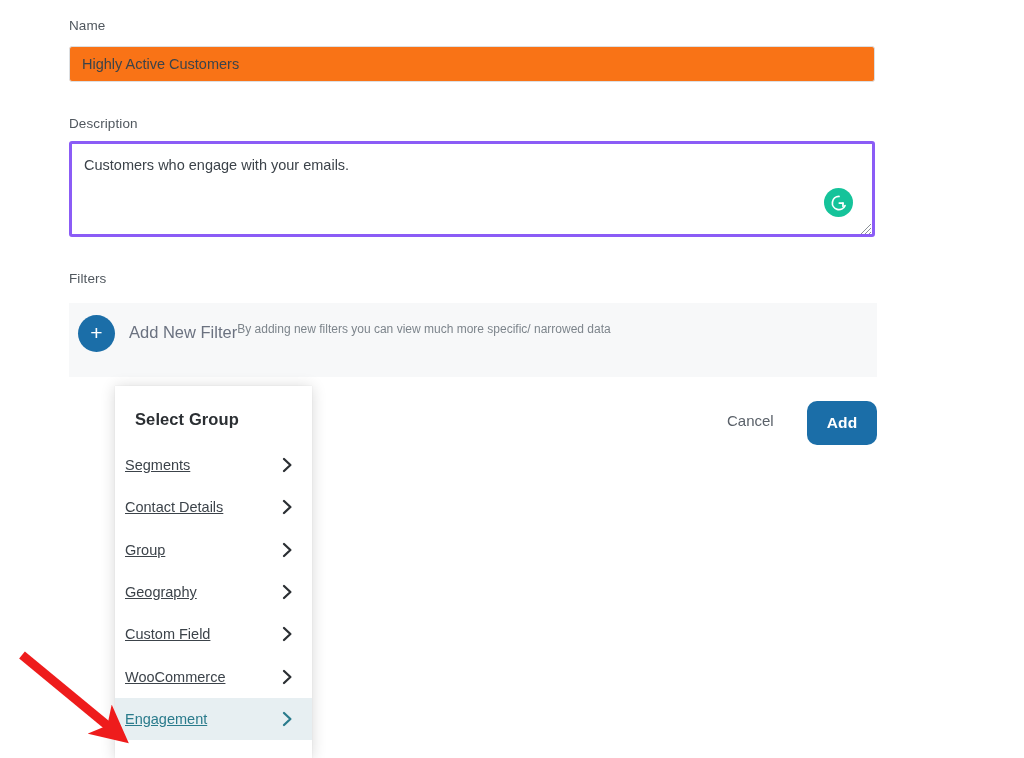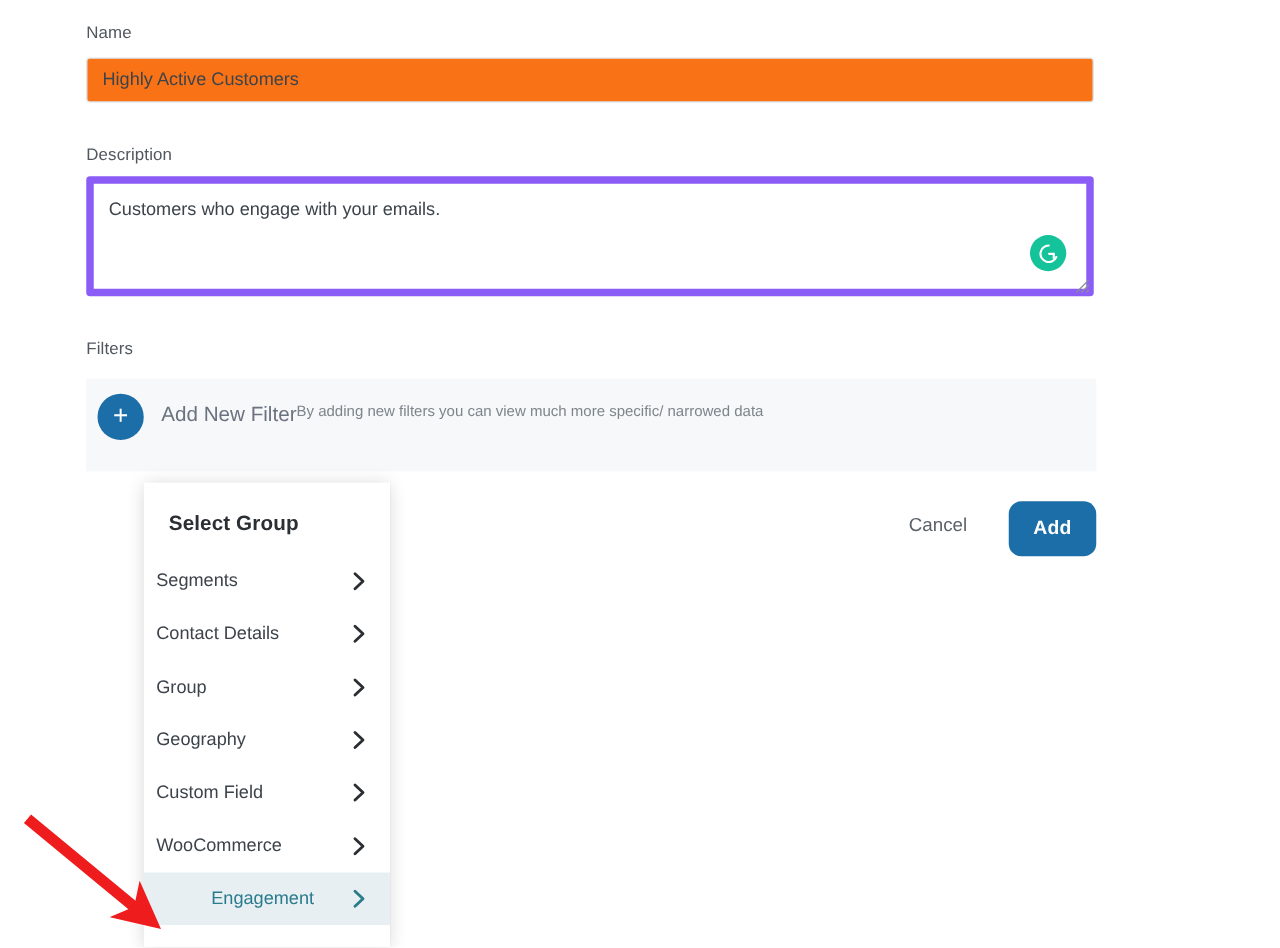--- a/index.html
+++ b/index.html
@@ -58,21 +58,21 @@
     top: 141px;
     width: 806px;
     height: 96px;
   }
   .textarea-field {
     position: absolute;
     inset: 0;
     box-sizing: border-box;
     width: 100%;
     height: 100%;
-    border: 6px solid #8b5cf6;
+    border: 3px solid #8b5cf6;
     border-radius: 3px;
     background: #fff;
     font-family: "Liberation Sans", sans-serif;
     font-size: 14.5px;
     color: #3c434a;
     padding: 11px 12px;
     resize: none;
     outline: none;
     line-height: 1.4;
   }
@@ -210,31 +210,32 @@
     display: flex;
     align-items: center;
     padding: 0 18px 0 10px;
     box-sizing: border-box;
     cursor: pointer;
   }
   .dd-item .dd-label {
     font-size: 14.5px;
     color: #3c434a;
     flex: 1 1 auto;
+    text-decoration: underline;
   }
   .dd-item .chev {
     flex: 0 0 auto;
     display: flex;
     align-items: center;
     justify-content: center;
     width: 14px;
   }
   .dd-item .chev svg { display: block; }
   .dd-item.active { background: #e7eff2; }
-  .dd-item.active .dd-label { color: #2a7b8c; margin-left: 44px; }
+  .dd-item.active .dd-label { color: #2a7b8c; }
 
   
   .arrow-overlay {
     position: absolute;
     left: 0;
     top: 0;
     width: 1024px;
     height: 758px;
     pointer-events: none;
   }

